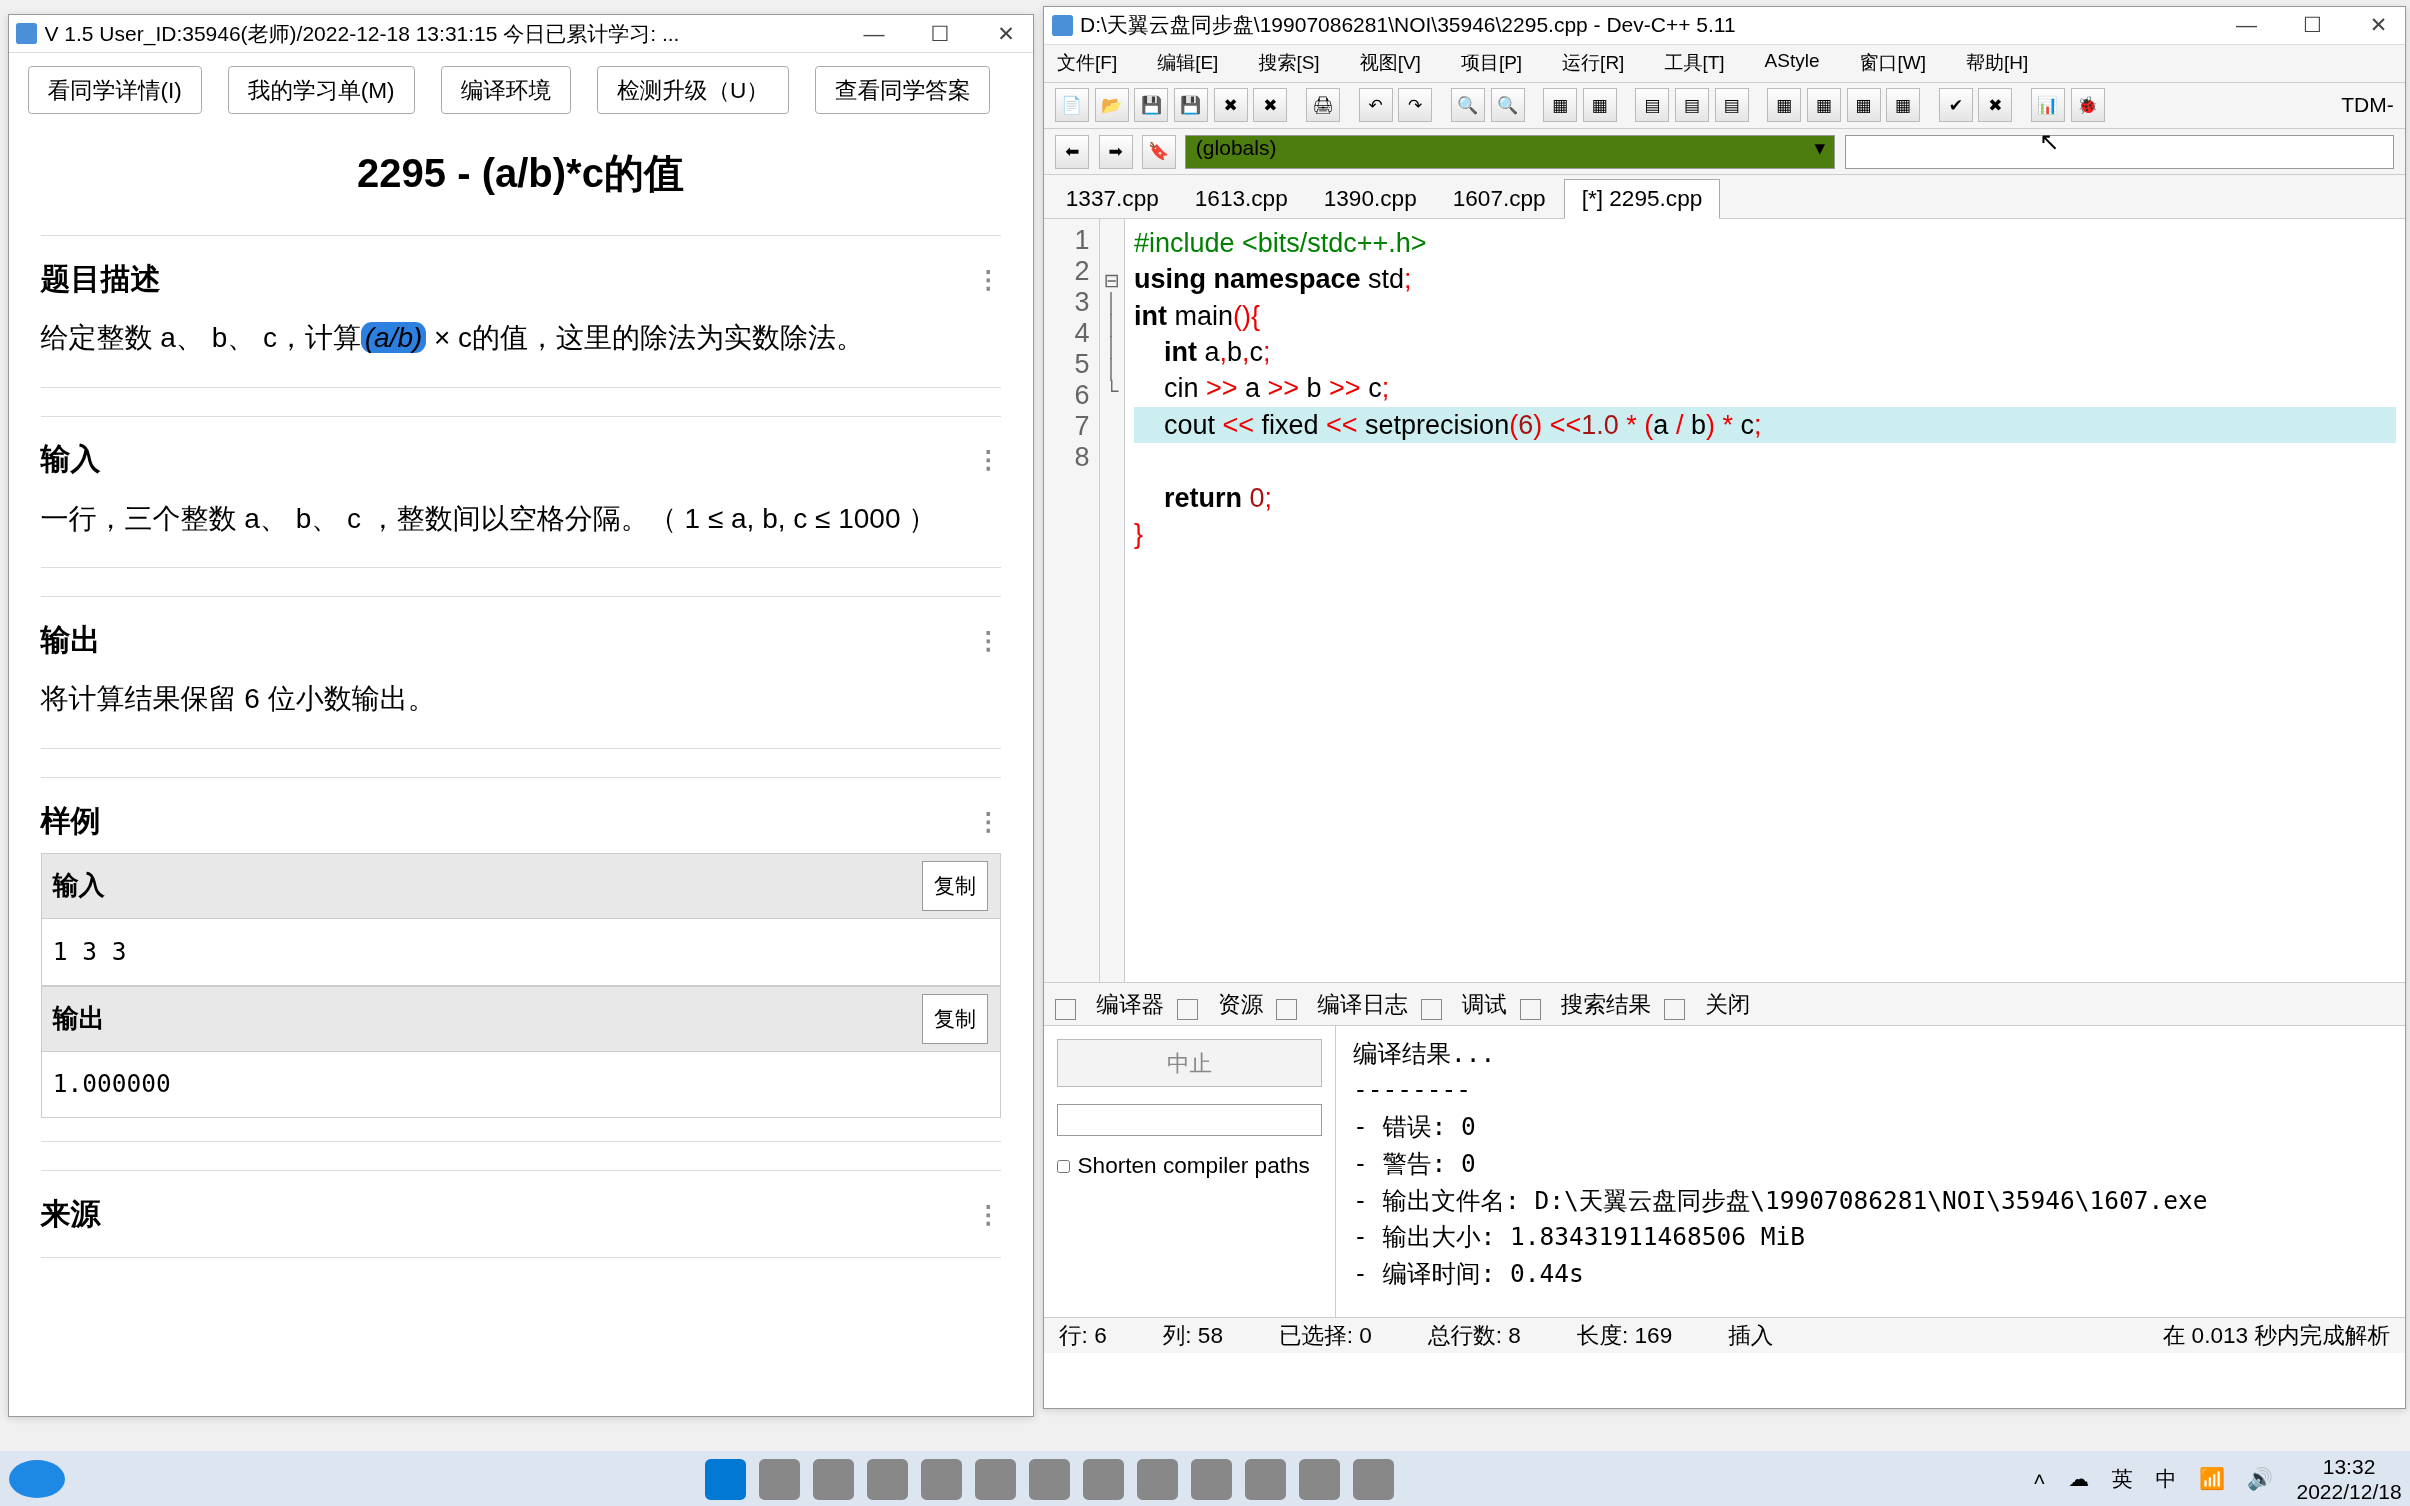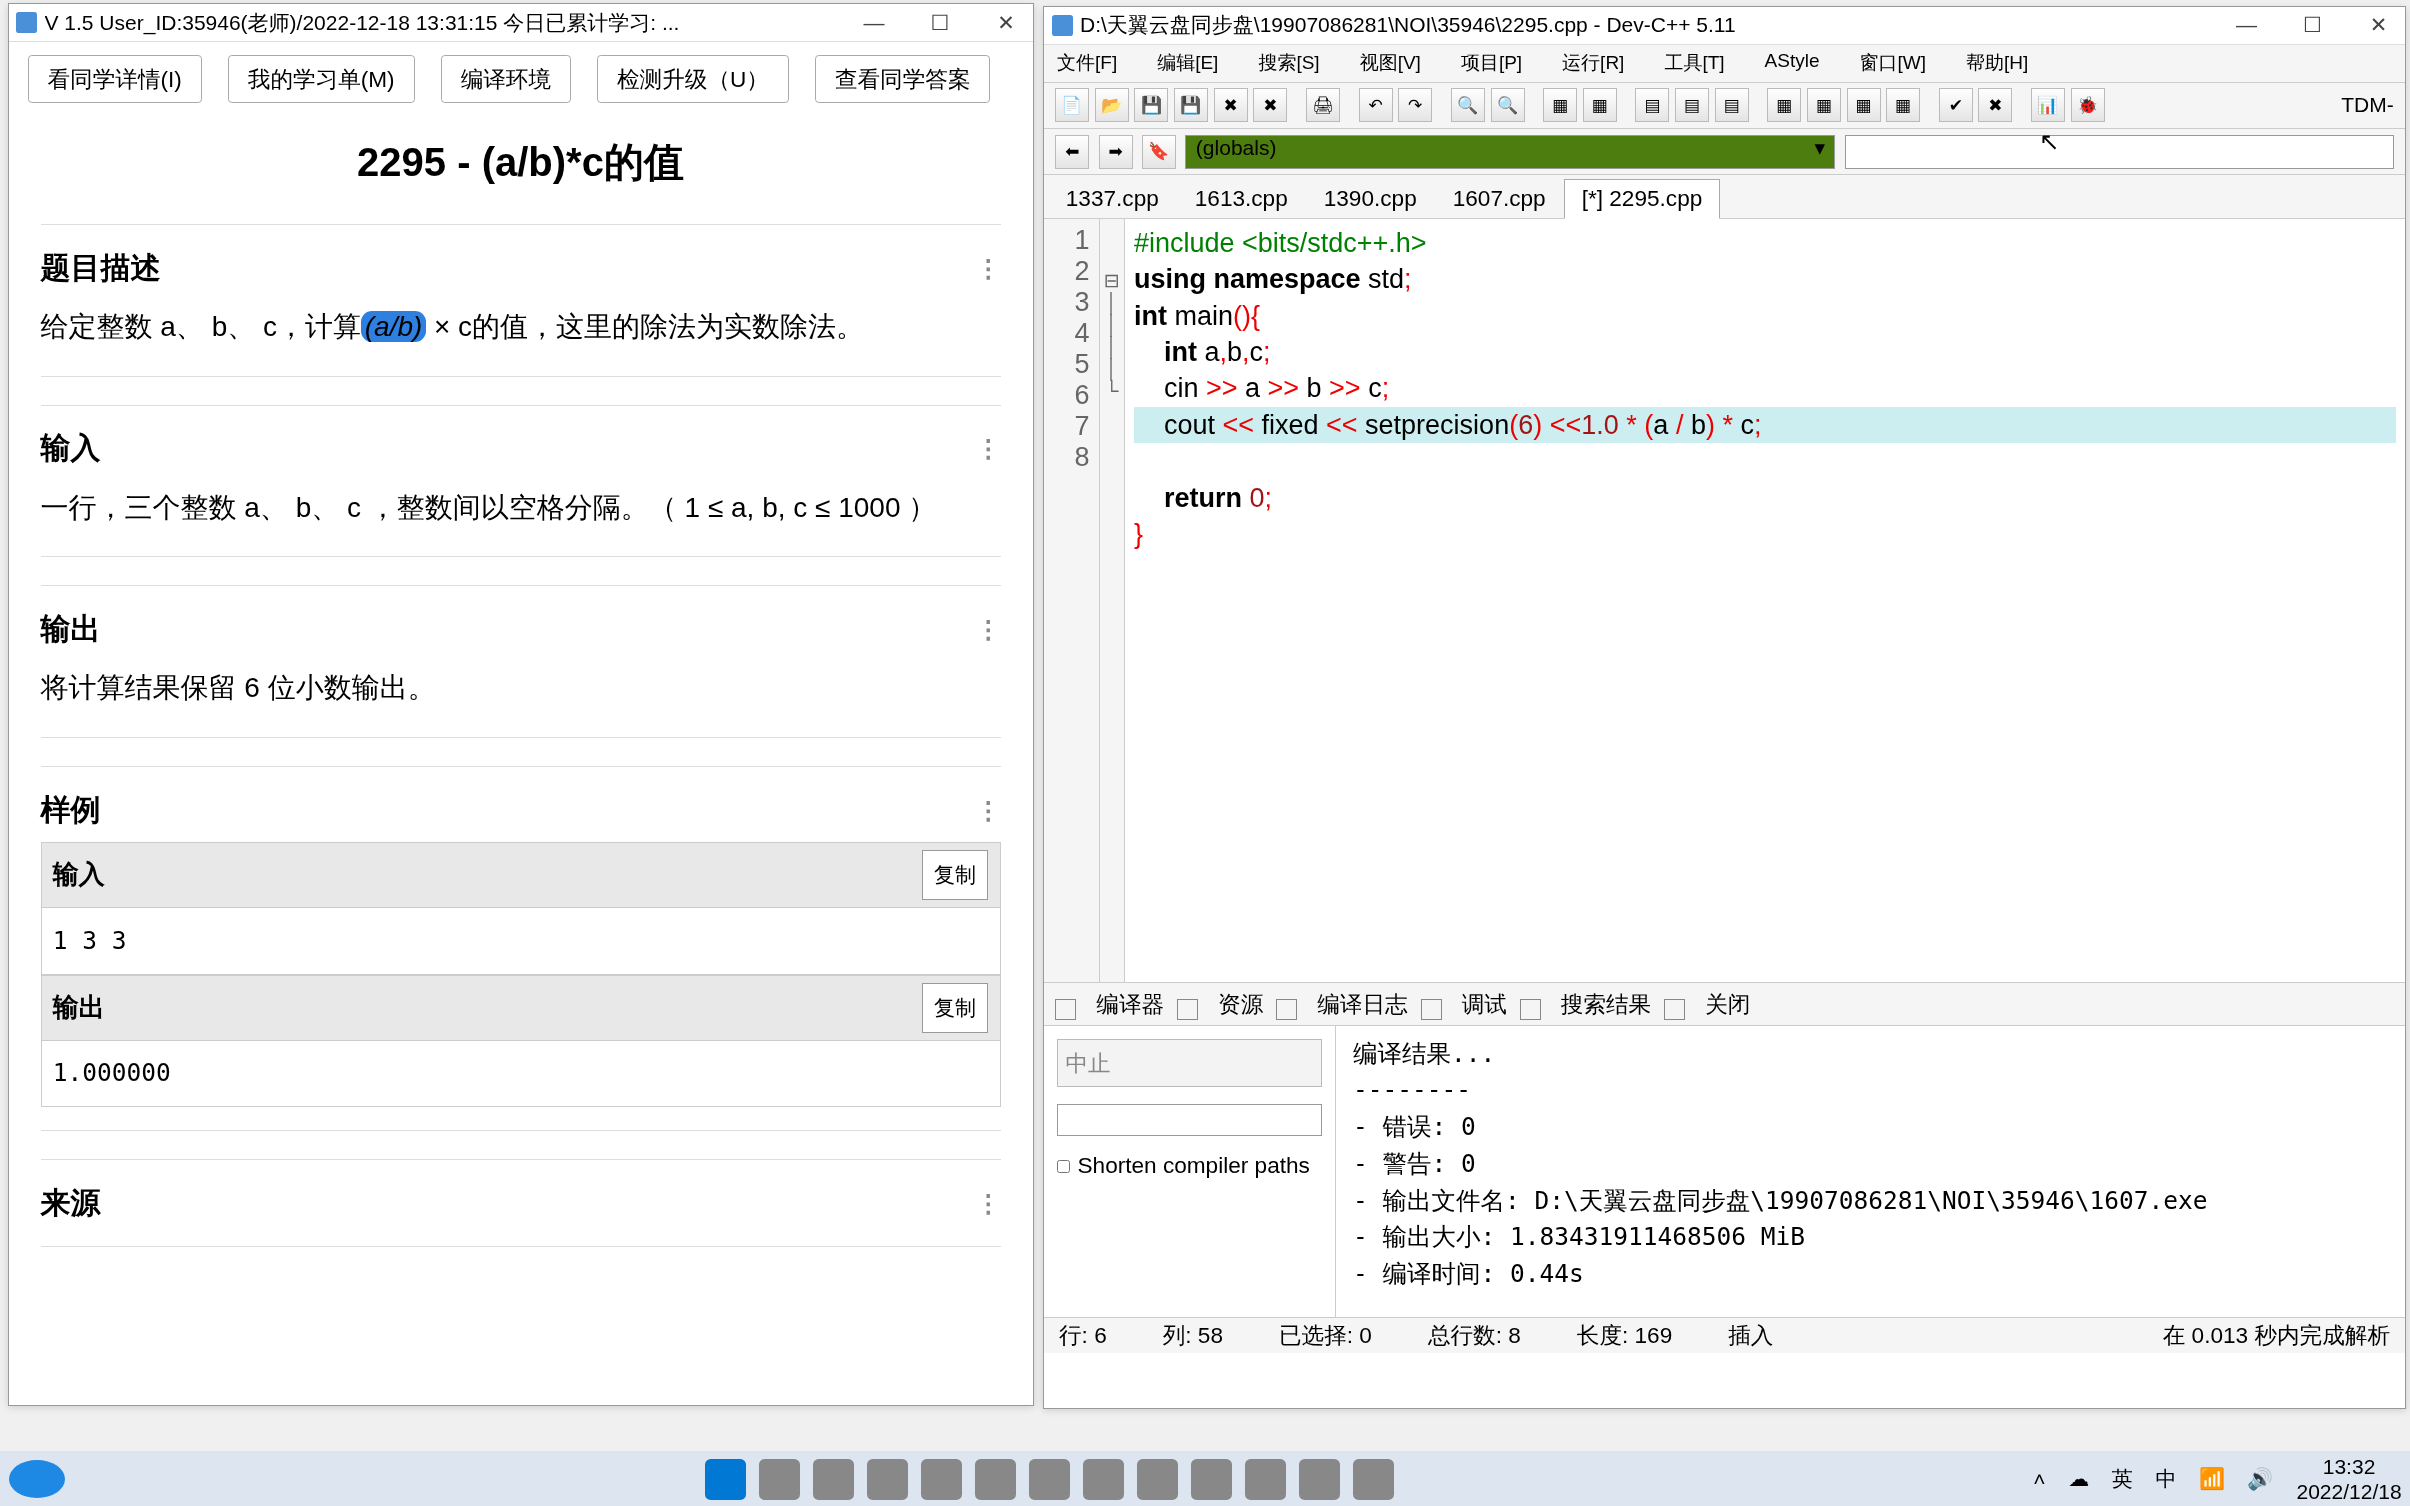--- a/index.html
+++ b/index.html
@@ -1,18 +1,18 @@
 <!DOCTYPE html>
 <html style="font-size:15px"><head>
 <meta charset="utf-8">
 <style>
 *{box-sizing:border-box;margin:0;padding:0;font-family:"Microsoft YaHei",Arial,sans-serif}
 body{width:2411px;height:1507px;background:#f0f0f0;position:relative;overflow:hidden}
 .win{position:absolute;background:#fff;border:0.9px solid #999;box-shadow:0 1.9px 7.5px rgba(0,0,0,.15)}
-.leftw{left:7.5px;top:3px;width:1026px;height:1403px}
+.leftw{left:7.5px;top:14px;width:1026px;height:1403px}
 .rightw{left:1043px;top:5.6px;width:1363px;height:1403px}
 .titlebar{height:38px;display:flex;align-items:center;padding:0 7.5px;background:#fff;border-bottom:0.9px solid #ddd}
 .titlebar .ico{width:21px;height:21px;margin-right:7.5px;background:#4a90d9;border-radius:2.8px}
 .titlebar .ttxt{flex:1;font-size:21px;overflow:hidden;white-space:nowrap;text-overflow:ellipsis}
 .winbtns{display:flex;gap:28px;font-size:21px;color:#444}
 .winbtn{width:38px;text-align:center;cursor:pointer}
 .lbtns{padding:13px 19px;display:flex;gap:26px}
 .lbtn{border:0.9px solid #aaa;padding:7.5px 19px;font-size:22.6px;background:#fff;border-radius:3.8px;cursor:pointer}
 .ptitle{text-align:center;font-size:40px;font-weight:700;padding:19px 0 34px}
 .lbody{padding:0 32px;overflow-y:auto;height:calc(100% - 179px)}
@@ -42,21 +42,21 @@
 .hlrow{background:#cdeef0;display:block}
 .kw{color:#000;font-weight:700}
 .pp{color:#008000;font-weight:400}
 .num{color:#a31515}
 .op{color:#e00}
 .btabs{display:flex;gap:13px;padding:5.6px 11.3px;background:#f5f5f5;border-top:0.9px solid #ccc;font-size:22.6px}
 .btab{display:flex;align-items:flex-end;gap:20px;cursor:pointer}
 .bico{width:21px;height:21px;border:0.9px solid #888}
 .bpanel{display:flex;height:292px;border-top:0.9px solid #ccc}
 .bleft{width:292px;padding:13px;display:flex;flex-direction:column;gap:17px;border-right:0.9px solid #ccc}
-.bstop{border:0.9px solid #bbb;padding:7.5px;text-align:left;font-size:22.6px;color:#888;background:#f3f3f3}
+.bstop{border:0.9px solid #bbb;padding:7.5px;text-align:center;font-size:22.6px;color:#888;background:#f3f3f3}
 .bprog{height:32px;border:0.9px solid #999;background:#fff}
 .bchk{display:flex;align-items:center;gap:7.5px;font-size:22.6px}
 .bout{flex:1;padding:9.4px 17px;font-family:Consolas,monospace;font-size:24.5px;line-height:1.5;white-space:pre;overflow:auto}
 .statusb{height:36px;background:#f5f5f5;border-top:0.9px solid #ccc;display:flex;align-items:center;font-size:22.6px;padding:0 15px;gap:56px}
 .taskbar{position:absolute;bottom:0;left:0;right:0;height:56px;background:#dce5f0;display:flex;align-items:center;padding:0 9.4px}
 .tleft{width:56px;height:38px;background:#1e88e5;border-radius:50%}
 .tcenter{flex:1;display:flex;justify-content:center;gap:13px}
 .tico{width:41px;height:41px;background:#888;border-radius:5.6px;cursor:pointer}
 .tright{display:flex;align-items:center;gap:22.6px;font-size:21px}
 .clk{text-align:center;line-height:1.2}

